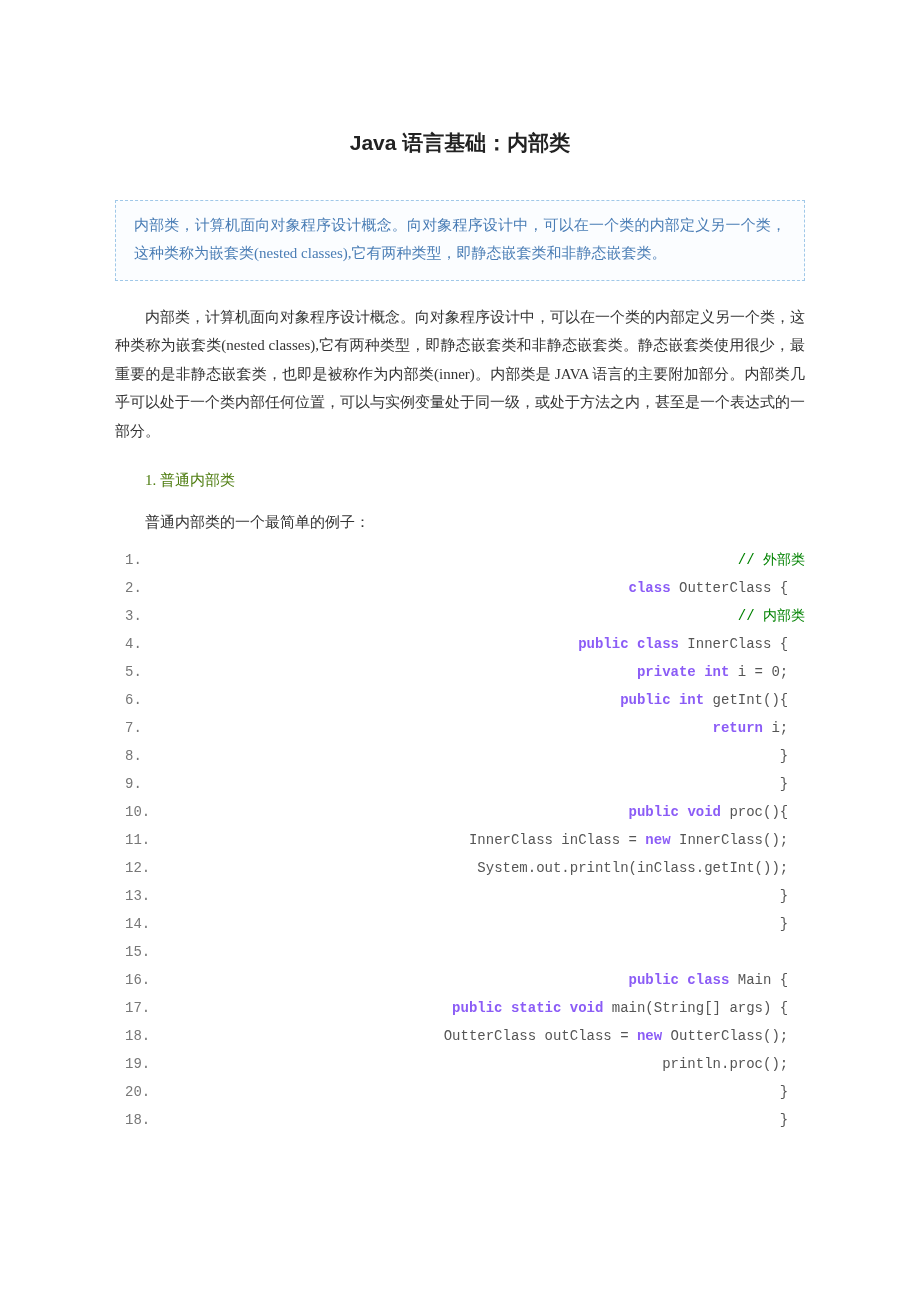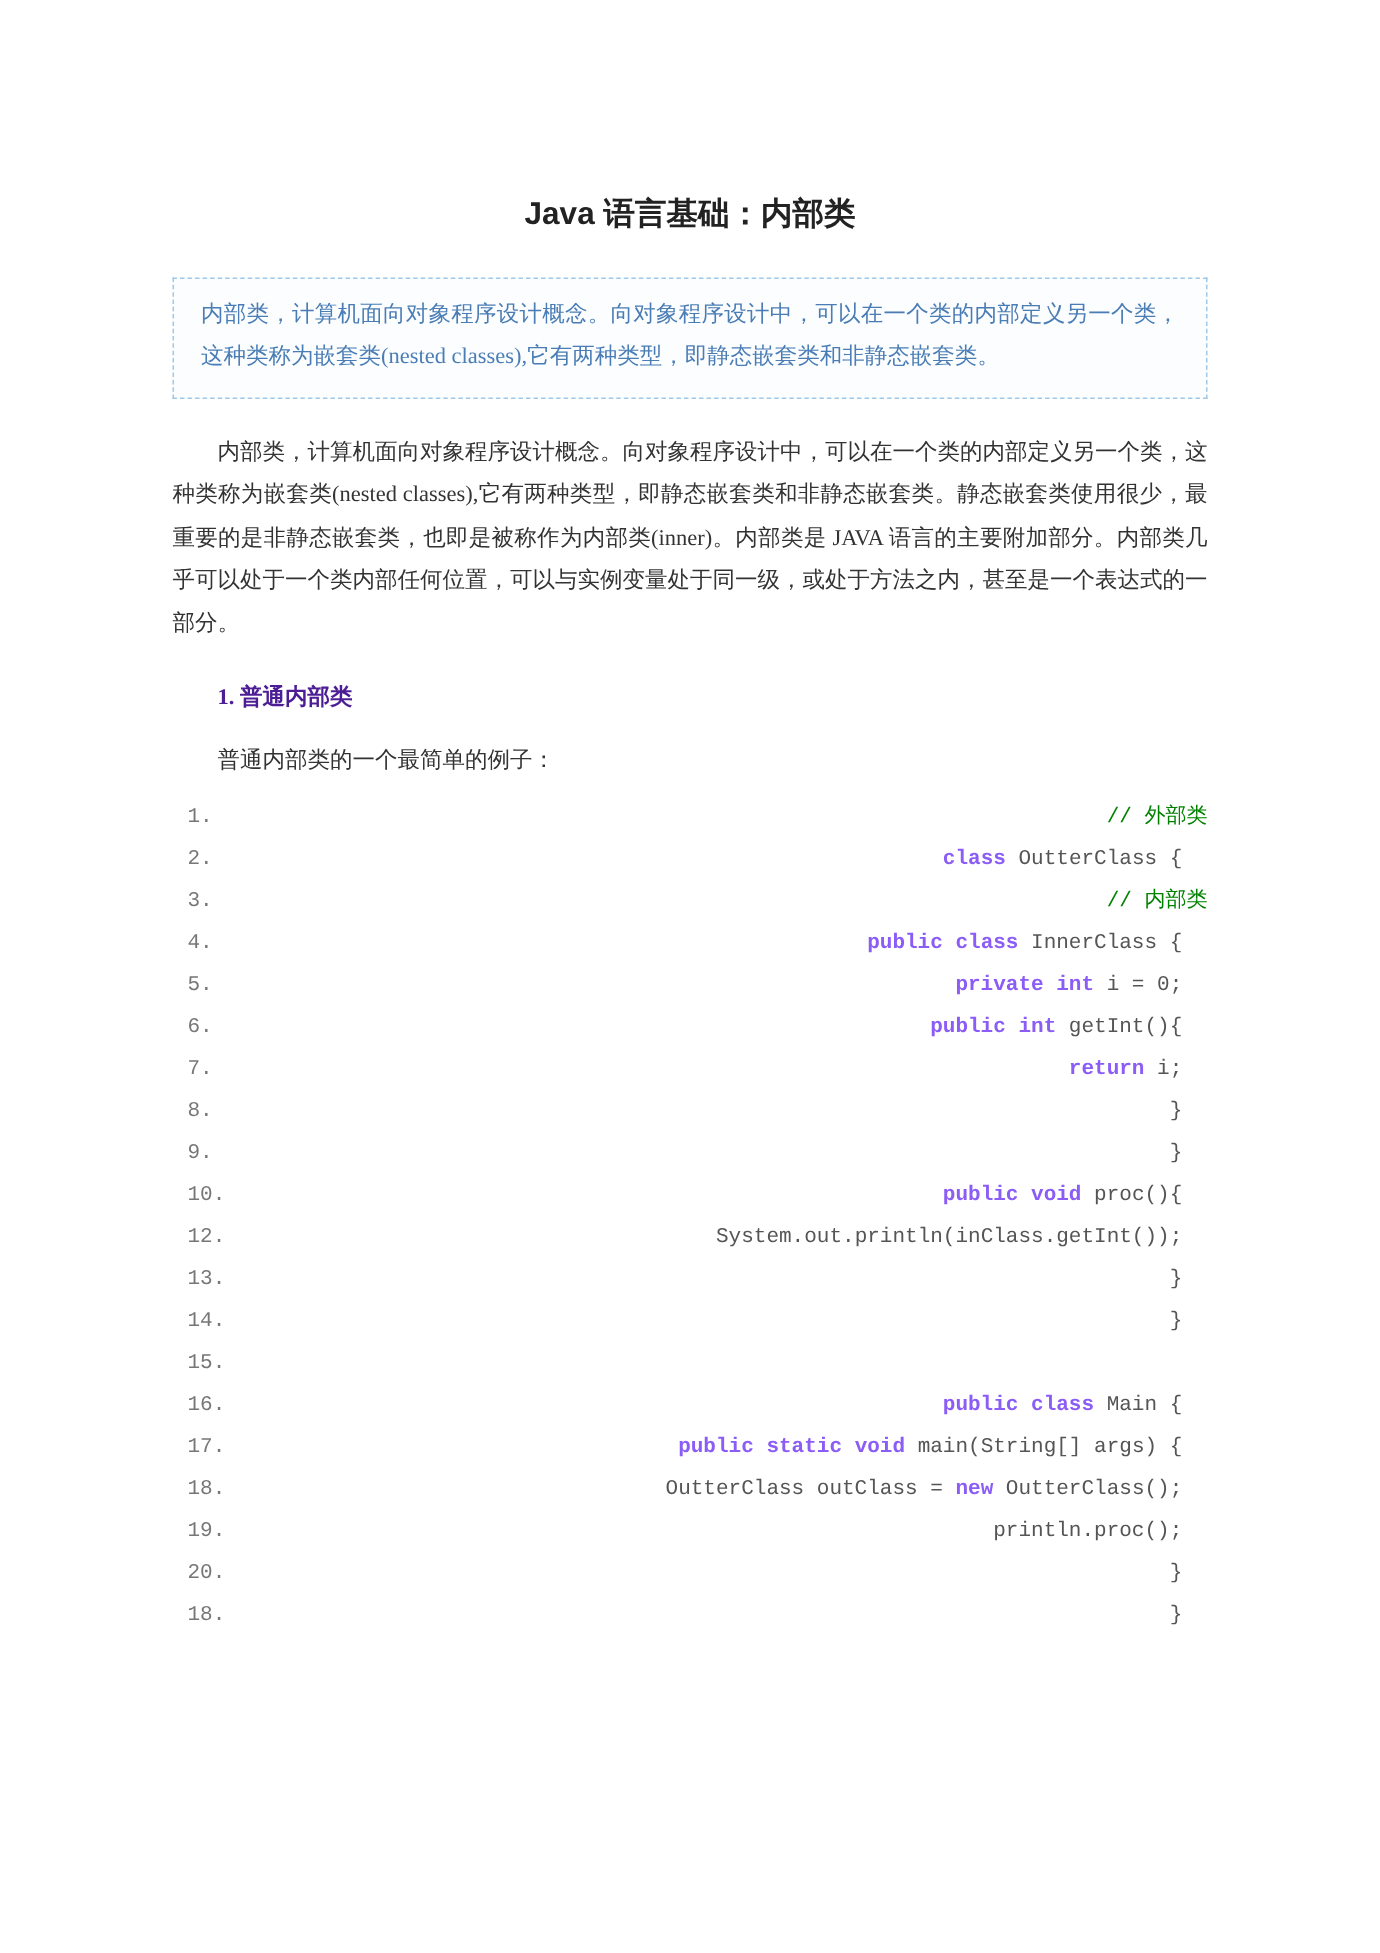--- a/index.html
+++ b/index.html
@@ -12,21 +12,21 @@
     font-size: 15px;
     line-height: 1.75;
   }
   .page {
     padding: 125px 115px 80px 115px;
   }
   h1 {
     text-align: center;
     font-size: 21px;
     font-weight: bold;
-    margin-bottom: 23px;
+    margin-bottom: 38px;
     color: #222;
   }
   .summary-box {
     border: 1px dashed #a0c8e8;
     background: #fbfdff;
     padding: 10px 18px 12px 18px;
     margin-bottom: 22px;
   }
   .summary-box p {
     color: #4a7db5;
@@ -40,25 +40,25 @@
     font-size: 15px;
     line-height: 1.9;
     text-indent: 2em;
     text-align: justify;
     margin-bottom: 10px;
     color: #333;
   }
   .section-heading {
     font-family: "SimSun", serif;
     font-size: 15px;
-    font-weight: bold;
+    font-weight: normal;
     text-indent: 2em;
     margin-top: 22px;
     margin-bottom: 14px;
-    color: #4c1d95;
+    color: #4d7c0f;
   }
   .code-block {
     margin: 10px 0 20px 10px;
     font-family: Consolas, "Courier New", monospace;
     font-size: 14px;
     line-height: 2.0;
     color: #555;
   }
   .code-line {
     display: flex;
@@ -97,20 +97,21 @@
       <div class="code-line"><span class="ln">1.</span><span class="code"><span class="cm">// 外部类</span></span></div>
       <div class="code-line"><span class="ln">2.</span><span class="code"><span class="kw">class</span><span> OutterClass {  </span></span></div>
       <div class="code-line"><span class="ln">3.</span><span class="code"><span>    </span><span class="cm">// 内部类</span></span></div>
       <div class="code-line"><span class="ln">4.</span><span class="code"><span>    </span><span class="kw">public</span><span> </span><span class="kw">class</span><span> InnerClass {  </span></span></div>
       <div class="code-line"><span class="ln">5.</span><span class="code"><span>        </span><span class="kw">private</span><span> </span><span class="kw">int</span><span> i = 0;  </span></span></div>
       <div class="code-line"><span class="ln">6.</span><span class="code"><span>        </span><span class="kw">public</span><span> </span><span class="kw">int</span><span> getInt(){  </span></span></div>
       <div class="code-line"><span class="ln">7.</span><span class="code"><span>            </span><span class="kw">return</span><span> i;  </span></span></div>
       <div class="code-line"><span class="ln">8.</span><span class="code"><span>        }  </span></span></div>
       <div class="code-line"><span class="ln">9.</span><span class="code"><span>    }  </span></span></div>
       <div class="code-line"><span class="ln">10.</span><span class="code"><span>    </span><span class="kw">public</span><span> </span><span class="kw">void</span><span> proc(){  </span></span></div>
+      <div class="code-line"><span class="ln">11.</span><span class="code"><span>        InnerClass inClass = </span><span class="kw">new</span><span> InnerClass();  </span></span></div>
       <div class="code-line"><span class="ln">12.</span><span class="code"><span>        System.out.println(inClass.getInt());  </span></span></div>
       <div class="code-line"><span class="ln">13.</span><span class="code"><span>    }  </span></span></div>
       <div class="code-line"><span class="ln">14.</span><span class="code"><span>}  </span></span></div>
       <div class="code-line"><span class="ln">15.</span><span class="code"><span>  </span></span></div>
       <div class="code-line"><span class="ln">16.</span><span class="code"><span class="kw">public</span><span> </span><span class="kw">class</span><span> Main {  </span></span></div>
       <div class="code-line"><span class="ln">17.</span><span class="code"><span>    </span><span class="kw">public</span><span> </span><span class="kw">static</span><span> </span><span class="kw">void</span><span> main(String[] args) {  </span></span></div>
       <div class="code-line"><span class="ln">18.</span><span class="code"><span>        OutterClass outClass = </span><span class="kw">new</span><span> OutterClass();  </span></span></div>
       <div class="code-line"><span class="ln">19.</span><span class="code"><span>        println.proc();  </span></span></div>
       <div class="code-line"><span class="ln">20.</span><span class="code"><span>    }  </span></span></div>
       <div class="code-line"><span class="ln">18.</span><span class="code"><span>}  </span></span></div>

